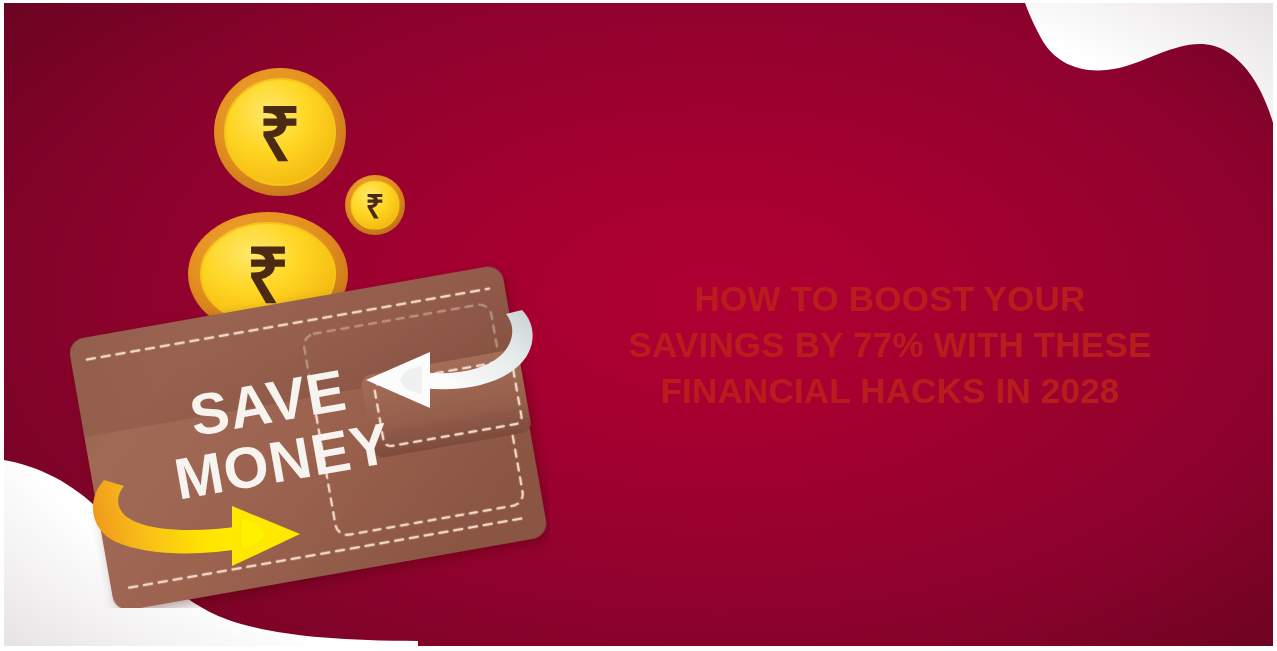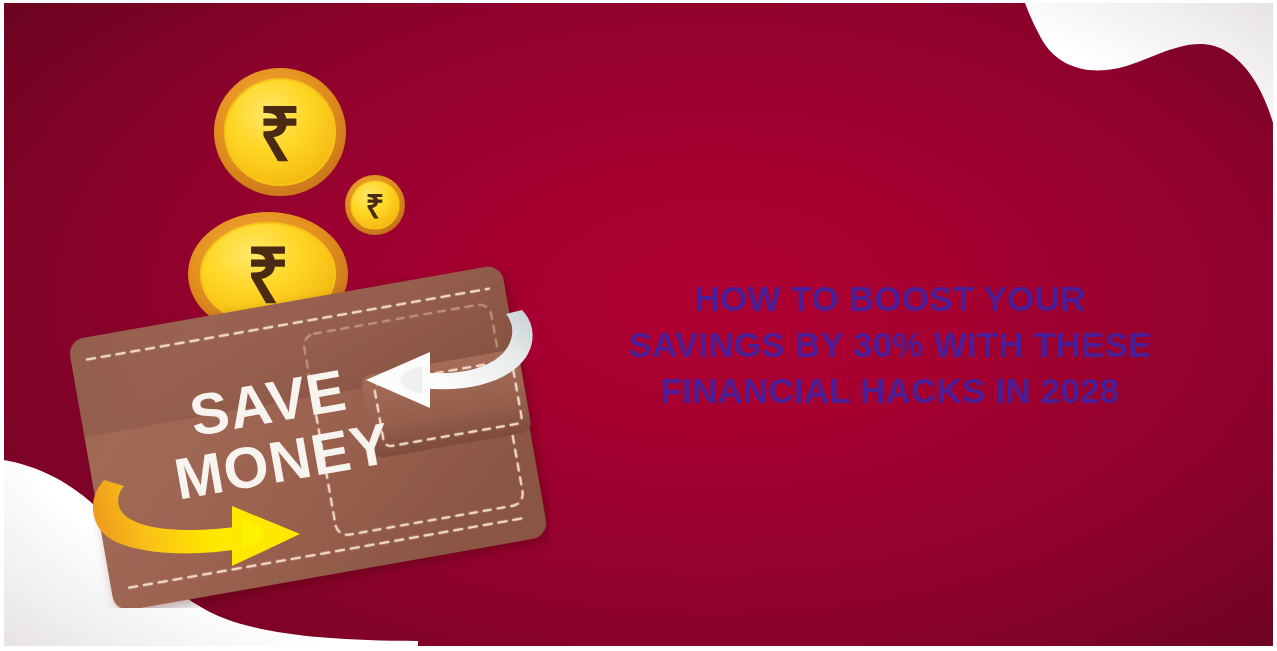--- a/index.html
+++ b/index.html
@@ -72,21 +72,21 @@
     height: 360px;
   }
 
   
   #headline {
     position: absolute;
     left: 560px;
     top: 276px;
     width: 660px;
     text-align: center;
-    color: #4c1d95;
+    color: #b91c1c;
     font-family: "Liberation Sans", sans-serif;
     font-weight: bold;
     font-size: 35px;
     line-height: 46px;
     letter-spacing: 0.2px;
   }
   #headline .hl-line { display: block; white-space: nowrap; }
 </style>
 </head>
 <body>
@@ -234,17 +234,17 @@
         <path d="M34,232 C16,252 20,282 46,294 C78,308 130,308 176,300
                  L172,278 C132,284 90,284 66,274 C46,266 44,250 54,238 Z" fill="url(#yellowArrowGrad)"></path>
         <path d="M162,258 L162,318 L230,286 Z" fill="#ffe800"></path>
         <path d="M172,272 C184,274 192,278 194,286 C192,294 184,298 172,300 Z" fill="#fff200"></path>
       </g>
     </svg>
   </div>
 
   <div id="headline">
     <span class="hl-line">HOW TO BOOST YOUR</span>
-    <span class="hl-line">SAVINGS BY 30% WITH THESE</span>
+    <span class="hl-line">SAVINGS BY 77% WITH THESE</span>
     <span class="hl-line">FINANCIAL HACKS IN 2028</span>
   </div>
 
 </div>
 
 </body></html>

